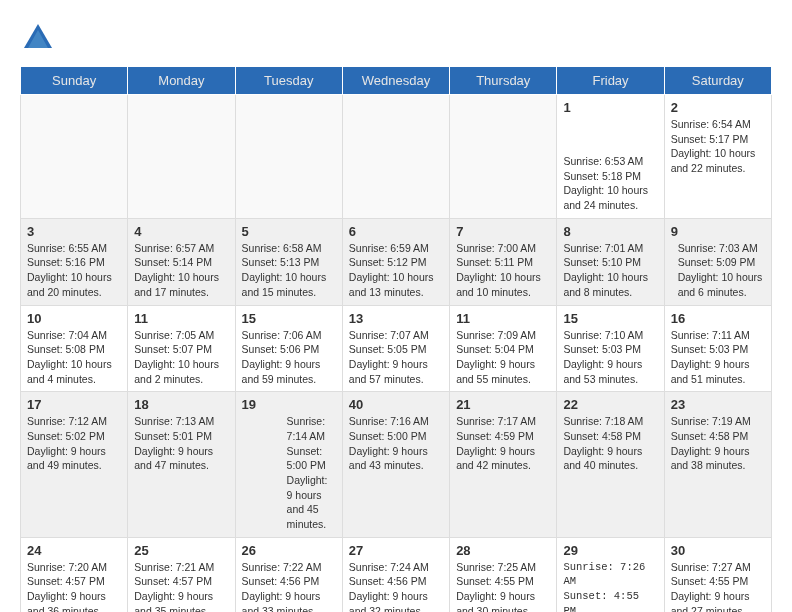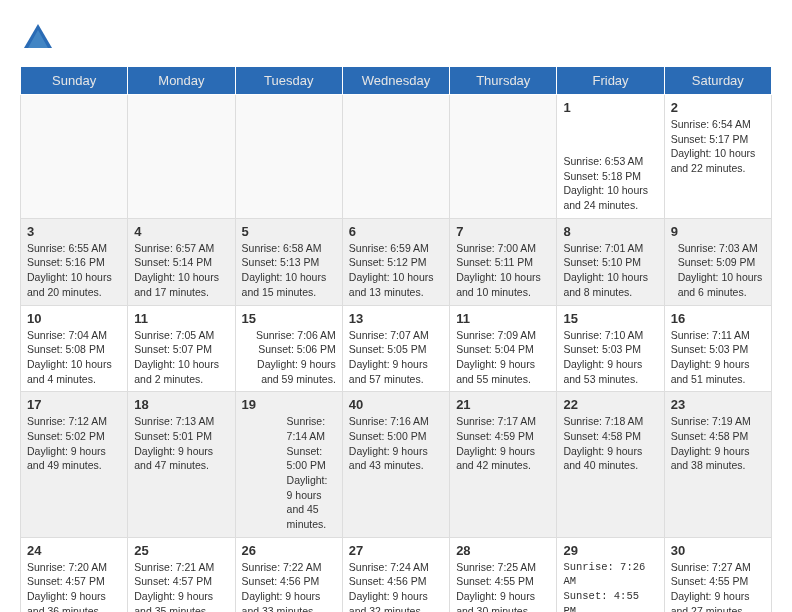--- a/index.html
+++ b/index.html
@@ -197,21 +197,21 @@
 Daylight: 10 hours and 4 minutes.</div>
         </td>
         <td>
           <span class="day-num">11</span>
           <div class="cell-text" style="white-space: pre-line;">Sunrise: 7:05 AM
 Sunset: 5:07 PM
 Daylight: 10 hours and 2 minutes.</div>
         </td>
         <td>
           <span class="day-num">15</span>
-          <div class="cell-text" style="white-space: pre-line; text-align: right;">Sunrise: 7:06 AM
+          <div class="cell-text" style="white-space: pre-line;">Sunrise: 7:06 AM
 Sunset: 5:06 PM
 Daylight: 9 hours and 59 minutes.</div>
         </td>
         <td>
           <span class="day-num">13</span>
           <div class="cell-text" style="white-space: pre-line;">Sunrise: 7:07 AM
 Sunset: 5:05 PM
 Daylight: 9 hours and 57 minutes.</div>
         </td>
         <td>

